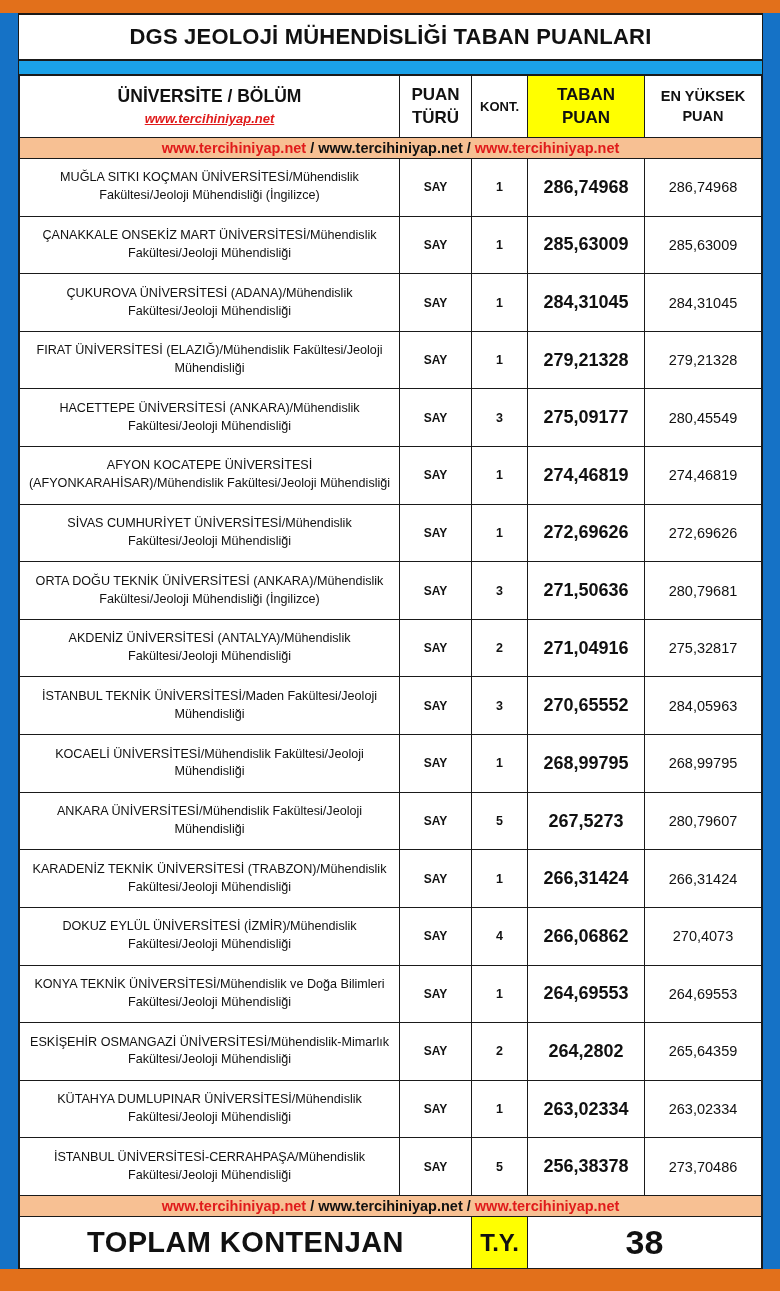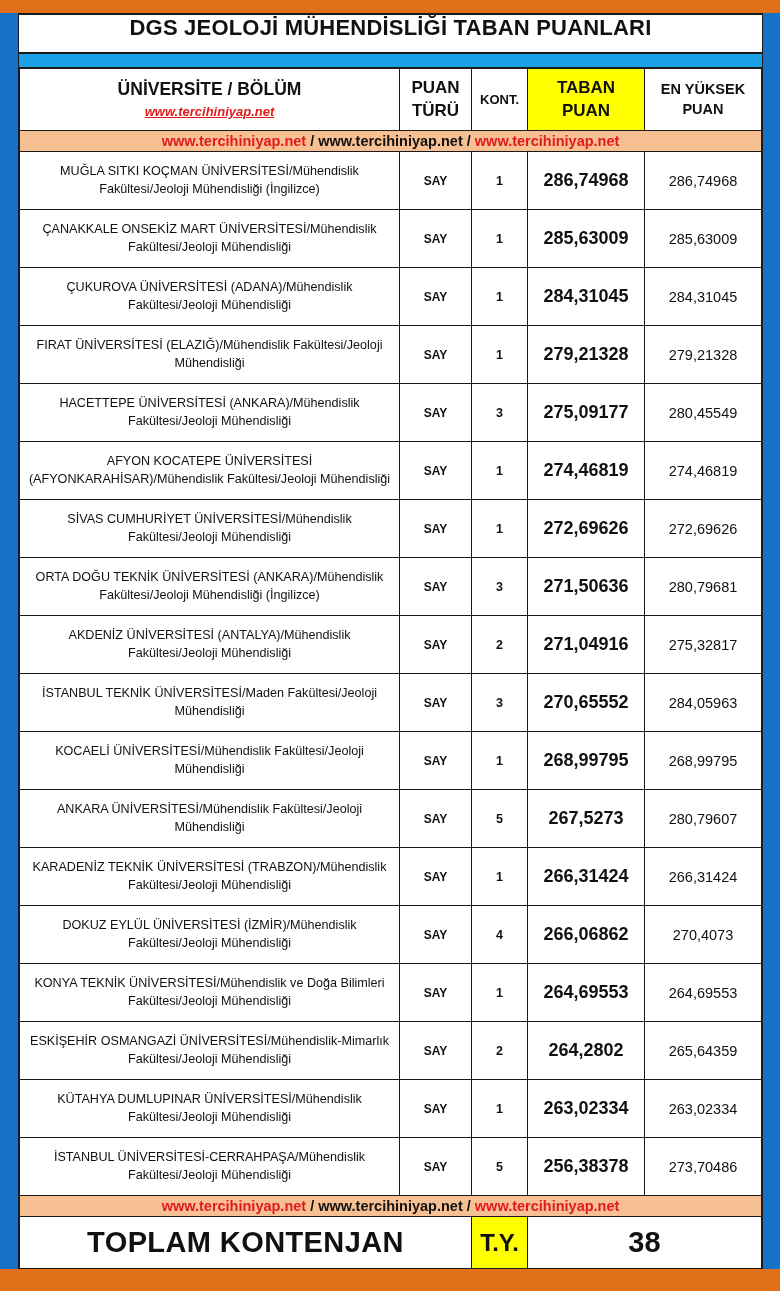--- a/index.html
+++ b/index.html
@@ -39,25 +39,25 @@
     flex: 1 1 auto;
     background: #ffffff;
     display: flex;
     flex-direction: column;
     border-left: 1px solid #1a1a1a;
     border-right: 1px solid #1a1a1a;
   }
 
   
   .title-row {
-    height: 41px;
+    height: 48px;
     border-bottom: 2px solid #1a1a1a;
     border-top: 2px solid #1a1a1a;
     display: flex;
-    align-items: flex-start;
+    align-items: center;
     justify-content: center;
     background: #ffffff;
   }
   .title-row .title {
     font-size: 22px;
     font-weight: bold;
     letter-spacing: .2px;
     color: #111111;
     white-space: nowrap;
   }
@@ -172,21 +172,21 @@
     letter-spacing: .4px;
     color: #111111;
   }
   .total-row .total-ty {
     background: #ffff00;
     font-size: 24px;
     font-weight: bold;
     color: #111111;
   }
   .total-row .total-val {
-    font-size: 29px;
+    font-size: 34px;
     font-weight: bold;
     color: #111111;
   }
 </style>
 </head>
 <body>
 
 <div class="page">
 
   <div class="band-top"></div>

